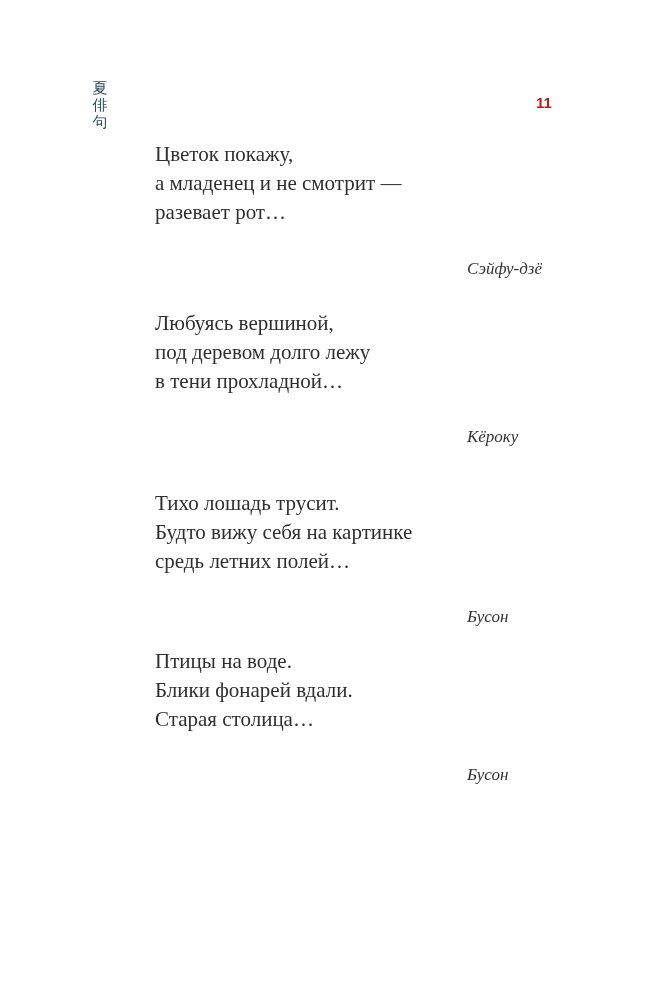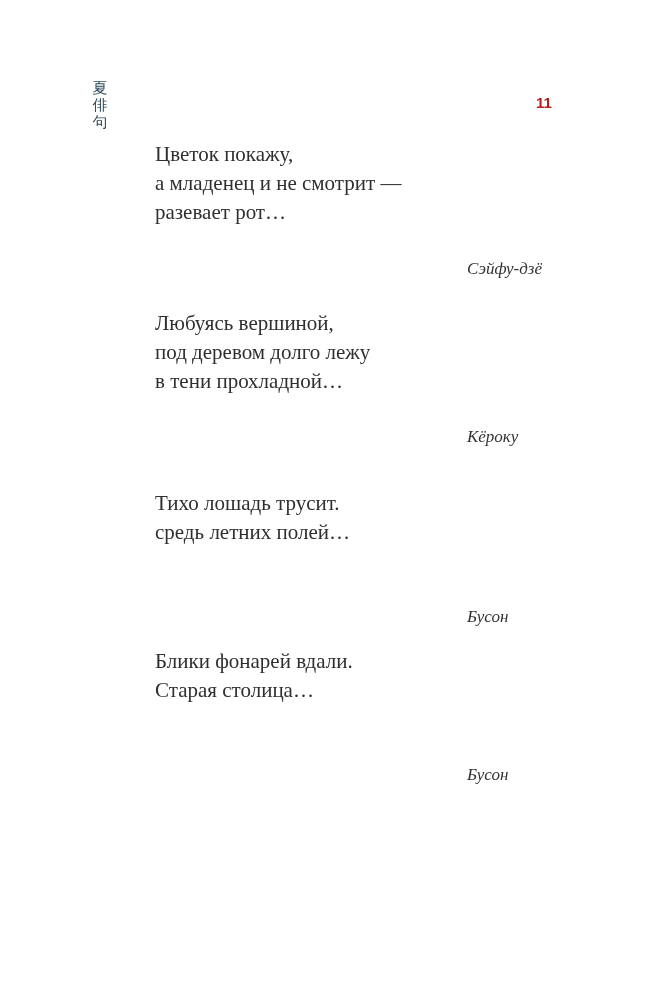--- a/index.html
+++ b/index.html
@@ -82,21 +82,23 @@
 
 <div class="poem" style="top:309px;">
   <div class="line">Любуясь вершиной,</div>
   <div class="line">под деревом долго лежу</div>
   <div class="line">в тени прохладной…</div>
   <div class="author" style="top:96px;">Кёроку</div>
 </div>
 
 <div class="poem" style="top:489px;">
   <div class="line">Тихо лошадь трусит.</div>
+  <div class="line">Будто вижу себя на картинке</div>
   <div class="line">средь летних полей…</div>
   <div class="author" style="top:96px;">Бусон</div>
 </div>
 
 <div class="poem" style="top:647px;">
+  <div class="line">Птицы на воде.</div>
   <div class="line">Блики фонарей вдали.</div>
   <div class="line">Старая столица…</div>
   <div class="author" style="top:96px;">Бусон</div>
 </div>
 
 </body></html>

